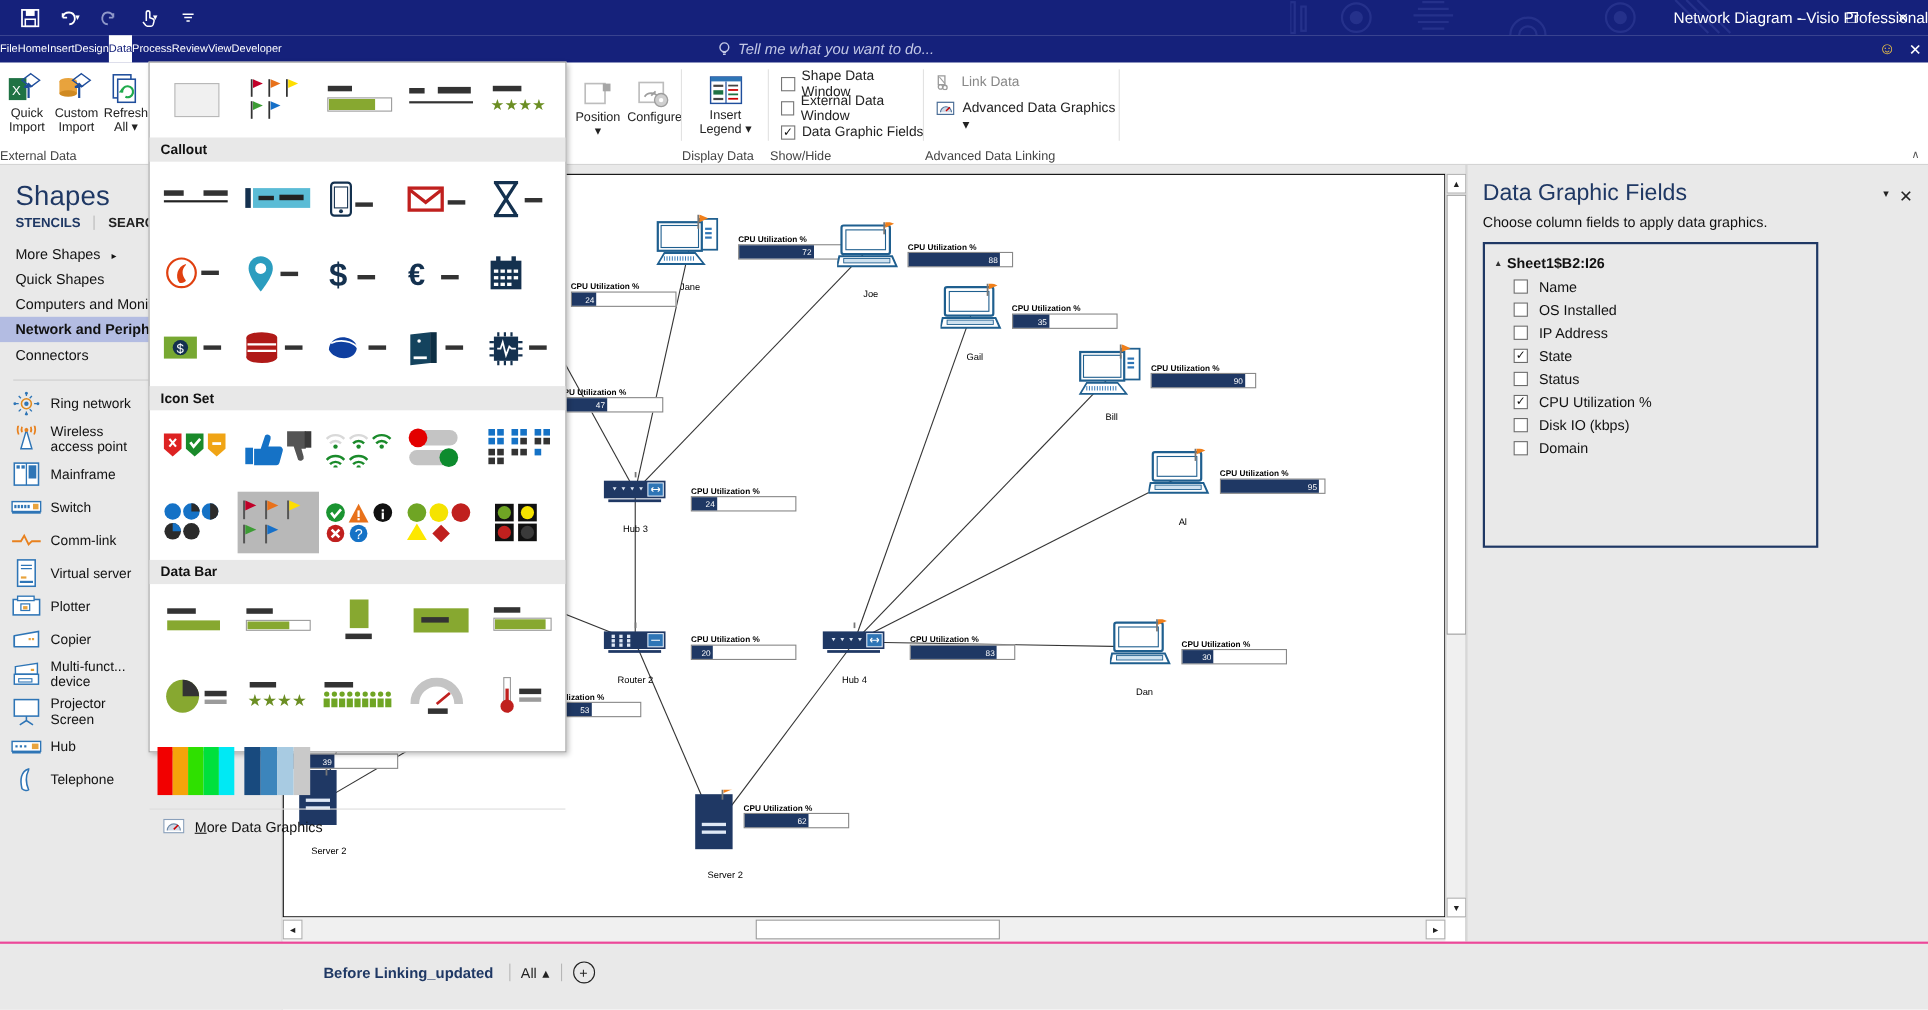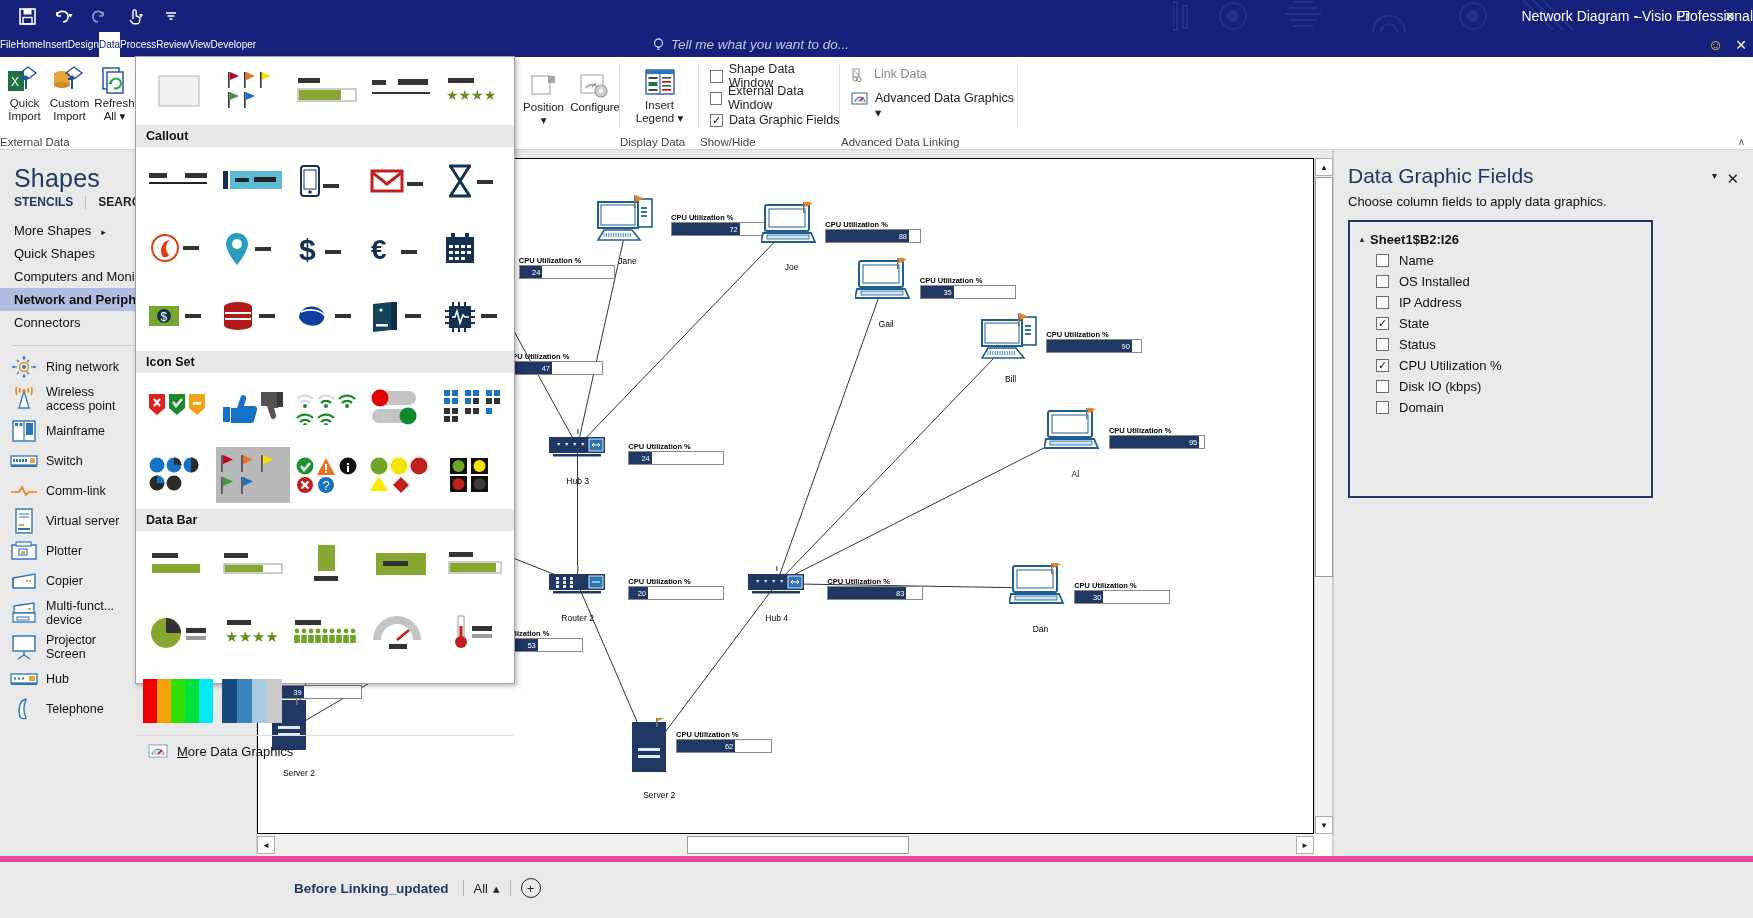--- a/index.html
+++ b/index.html
@@ -117,21 +117,21 @@
     margin:6px 100px 0 14px; background:#e9e9e9; border:2px solid #1f3864; height:278px; padding:6px 0 0 0;
   }
   .sheetrow{ display:flex; align-items:center; gap:6px; font-size:13px; font-weight:bold; color:#111; padding-left:10px; height:22px;}
   .sheetrow .tri{ font-size:8px; color:#333; }
   .fieldrow{ display:flex; align-items:center; gap:10px; padding-left:26px; height:21px; cursor:pointer;}
   .fieldrow .fcb{ width:13px;height:13px;border:1px solid #6b6b6b;background:#fff;display:flex;align-items:center;justify-content:center;font-size:11px;color:#111;line-height:1;}
   .fieldrow .flbl{ font-size:13px; color:#111; white-space:nowrap;}
   
   #pagebar{
     position:absolute; left:0; bottom:0; width:1753px; height:62px; background:#e9e9e9;
-    border-top:6px solid #ec4899;
+    border-top:2px solid #ec4899;
   }
   #pagetabs{ position:absolute; left:280px; top:16px; display:flex; align-items:center; gap:0;}
   .ptab{ font-size:13.5px; font-weight:bold; color:#1f3864; padding:0 14px; cursor:pointer;}
   .pdiv{ width:1px;height:16px;background:#b6b6b6;}
   .pall{ font-size:13px; color:#222; padding:0 10px; display:flex; align-items:center; gap:5px; cursor:pointer;}
   .pplus{ width:20px;height:20px;border:1.5px solid #222;border-radius:50%;display:flex;align-items:center;justify-content:center;font-size:13px;color:#222;margin-left:10px;cursor:pointer;}
   
   #gallery{
     position:absolute; left:135px; top:56px; width:380px; height:628px;
     background:#fff; border:1px solid #a0a0a0; box-shadow:2px 2px 5px rgba(0,0,0,.28); z-index:50;

